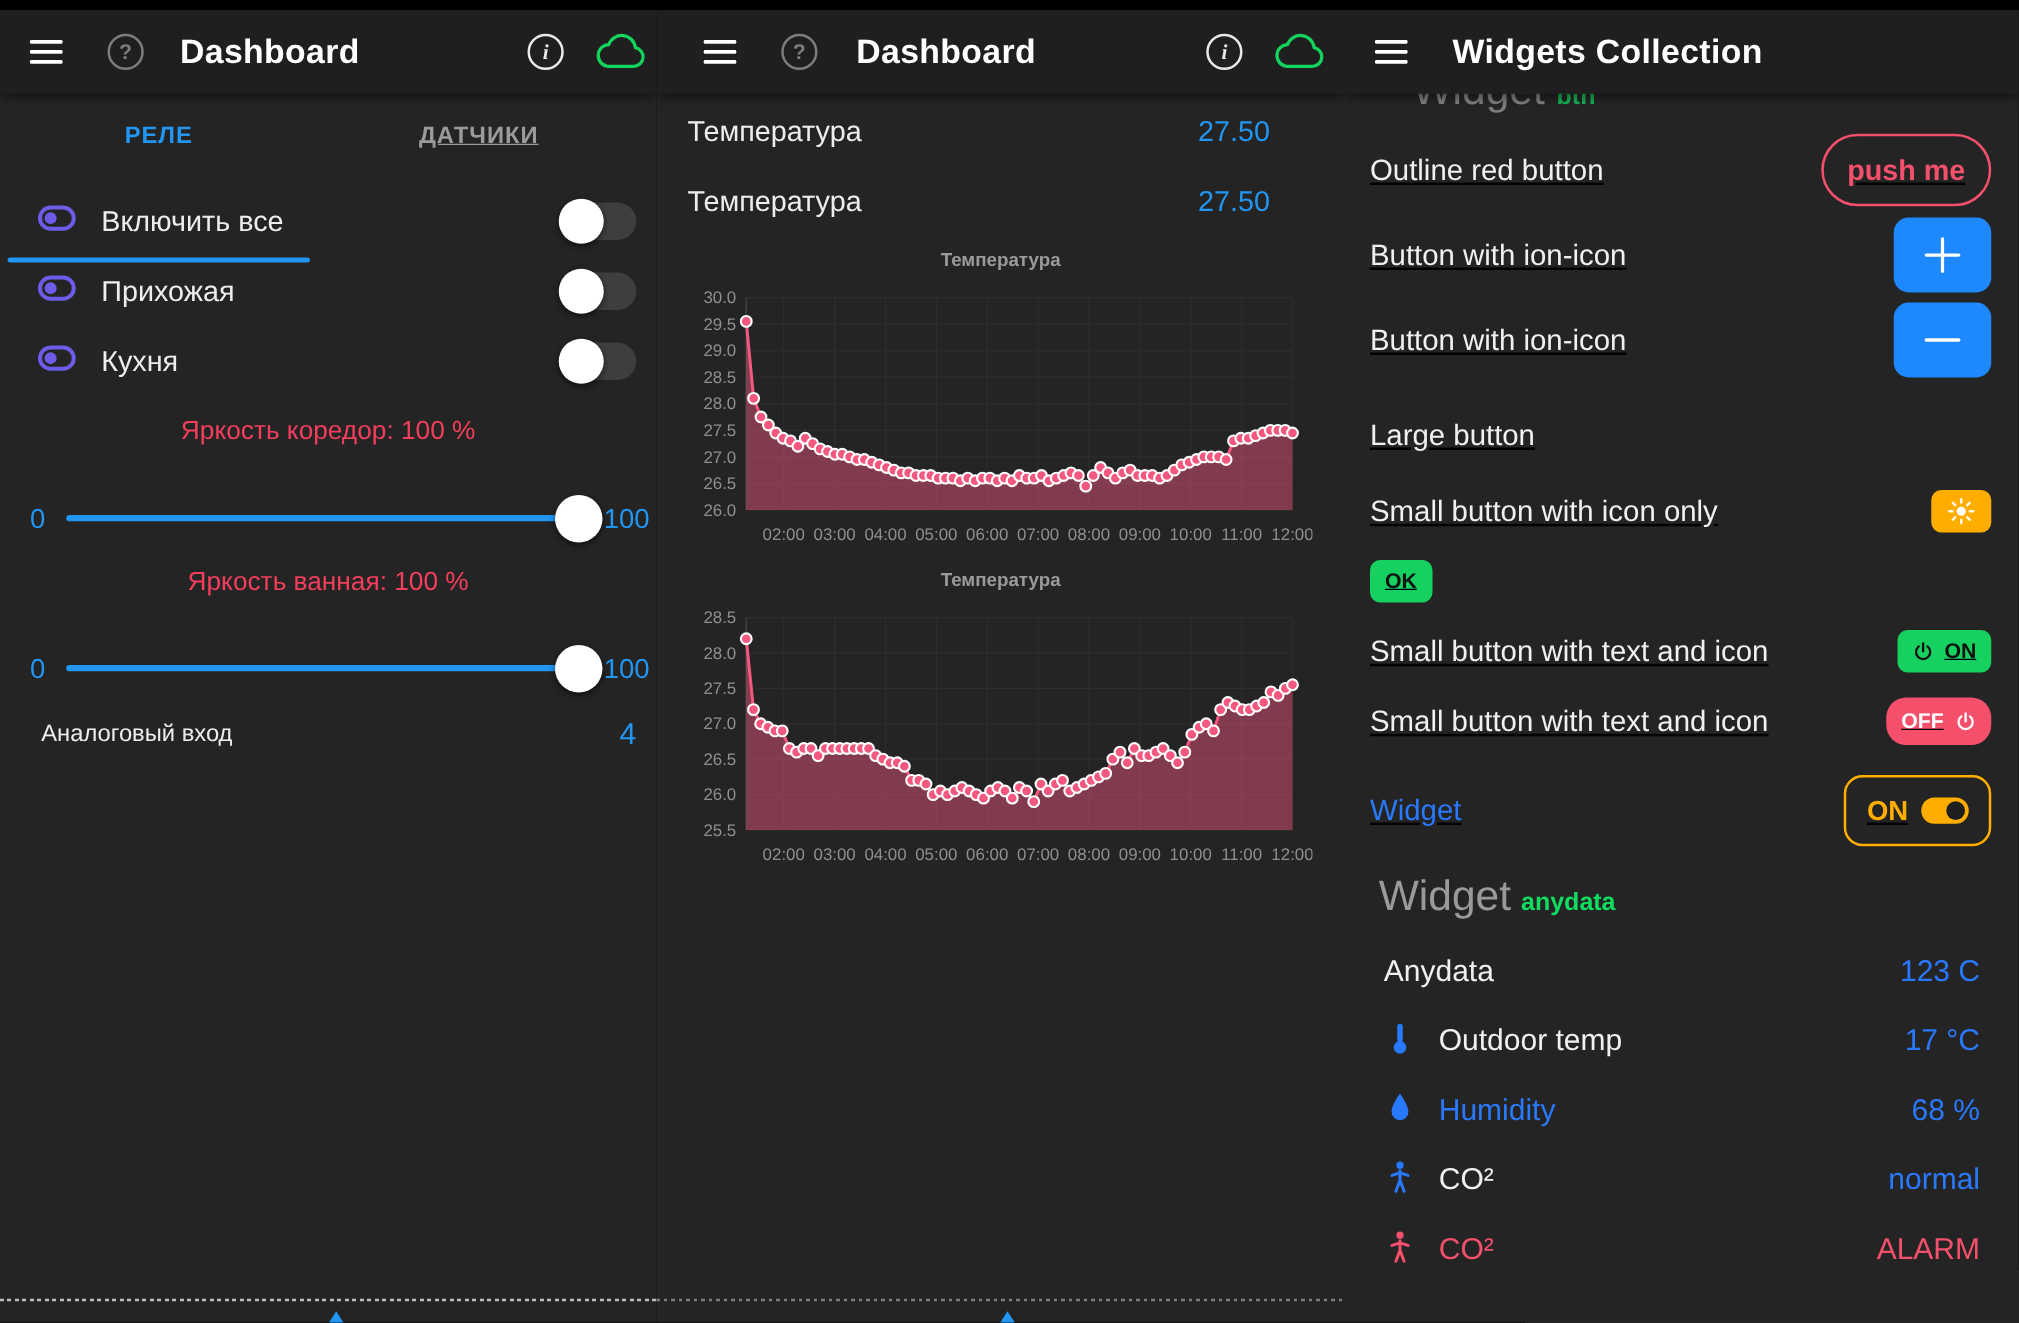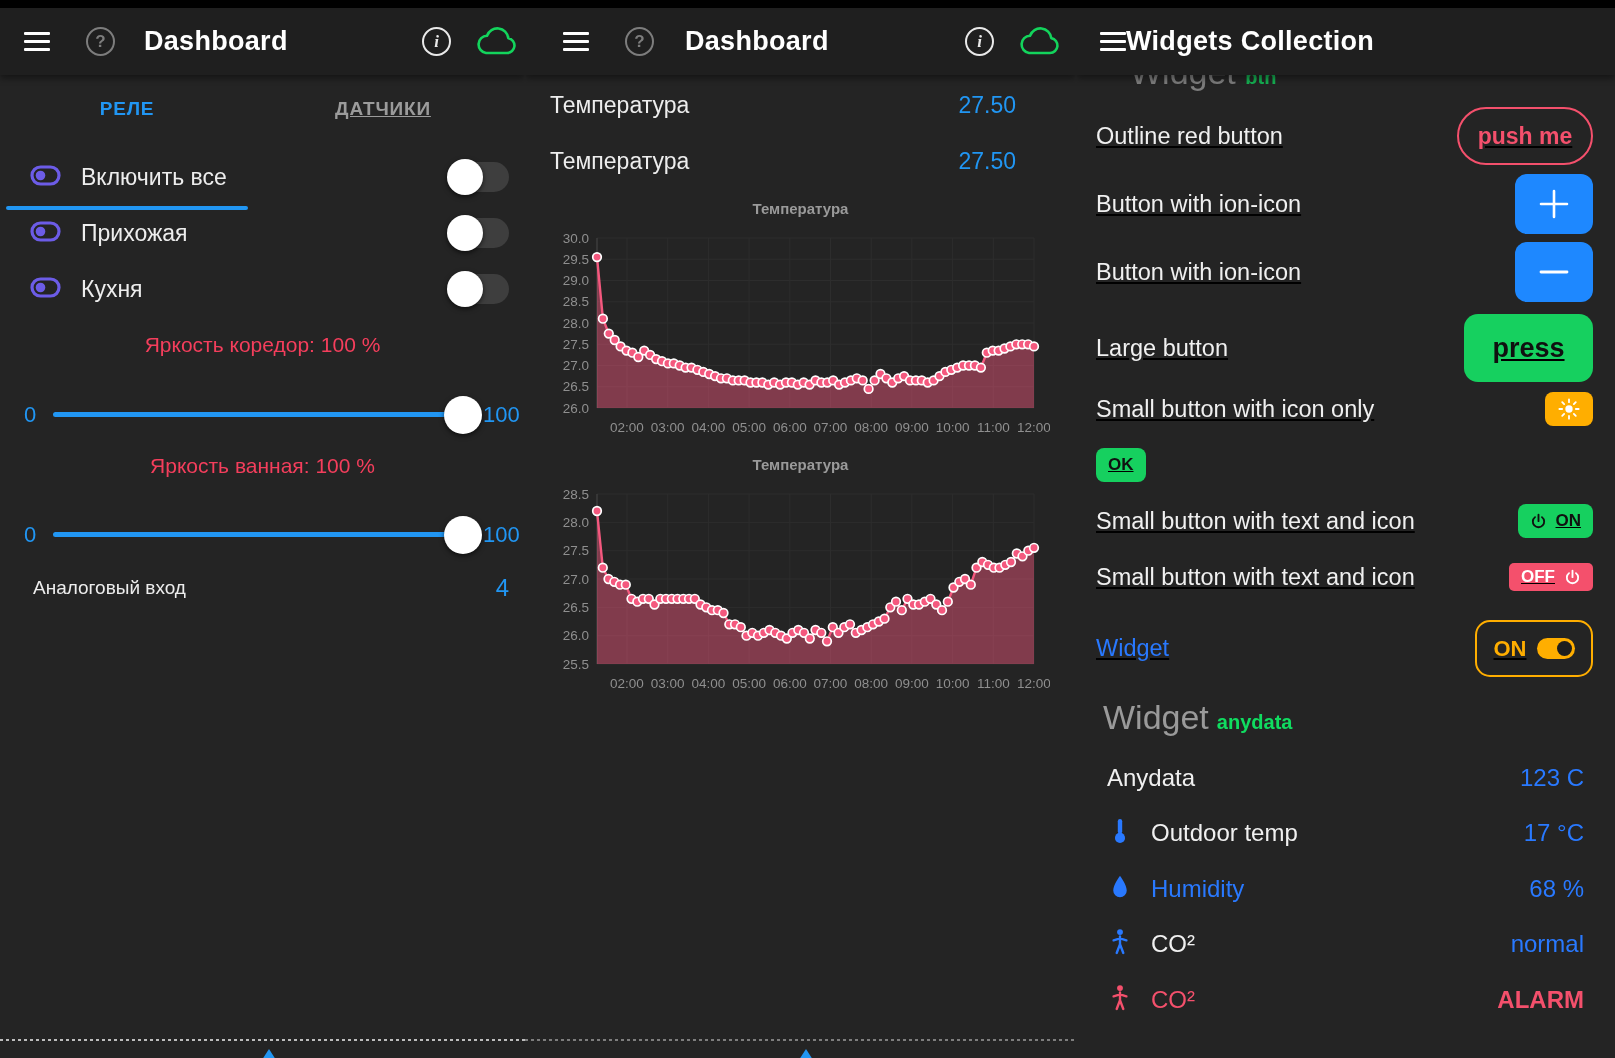--- a/index.html
+++ b/index.html
@@ -68,39 +68,39 @@
 
   .btn { display:flex; align-items:center; justify-content:center; cursor:pointer; }
   .btn-outline-red { width:136px; height:58px; border:2.5px solid #f4506c; border-radius:29px;
                      color:#f4506c; font-size:23px; font-weight:bold; }
   .btn-blue { width:78px; height:60px; border-radius:12px; background:#1e88ff; }
   .btn-green-lg { width:129px; height:68px; border-radius:14px; background:#16d05f;
                   color:#101010; font-size:27px; font-weight:bold; }
   .btn-amber-sm { width:48px; height:34px; border-radius:8px; background:#ffae00; }
   .btn-green-sm { height:34px; border-radius:8px; background:#16d05f; color:#101010;
                   font-size:17px; font-weight:bold; padding:0 12px; gap:9px; }
-  .btn-red-sm { height:28px; border-radius:5px; background:#f4506c; color:#fff;
+  .btn-red-sm { height:38px; border-radius:16px; background:#f4506c; color:#fff;
                 font-size:17px; font-weight:bold; padding:0 12px; gap:9px; }
   .venting-box { width:118px; height:57px; border:2.5px solid #ffae00; border-radius:15px;
                  display:flex; align-items:center; justify-content:center; gap:10px;
                  color:#ffae00; font-size:22px; font-weight:bold; cursor:pointer; }
   .mini-toggle { position:relative; width:38px; height:21px; border-radius:11px; background:#ffae00; }
   .mini-toggle .k { position:absolute; top:3px; right:3px; width:15px; height:15px; border-radius:50%; background:#1e1e1e; }
 
   .sect-head { position:absolute; left:27px; }
   .sect-head .big { font-size:34px; color:#9a9a9a; }
   .sect-head .tag { font-size:20px; color:#10dc60; font-weight:bold; margin-left:8px; }
 
   .drow { position:absolute; left:31px; right:31px; height:44px; display:flex; align-items:center; }
   .drow .icn { width:26px; margin-left:2px; margin-right:16px; flex:0 0 auto; }
   .drow .lbl { font-size:24px; color:#f0f0f0; flex:1; }
   .drow .lbl.blue { color:#2979ff; }
   .drow .lbl.red { color:#f4506c; }
   .drow .val { font-size:24px; color:#2979ff; }
-  .drow .val.red { color:#f4506c;font-weight:bold; }
+  .drow .val.red { color:#f4506c; }
 
   
   .dotted { position:absolute; height:2px;
             background:repeating-linear-gradient(90deg,#d8d8d8 0 3px,transparent 3px 6px); }
   .tri-up { position:absolute; width:0; height:0;
             border-left:9px solid transparent; border-right:9px solid transparent;
             border-bottom:14px solid #2196f3; }
 </style>
 </head>
 <body>
@@ -467,21 +467,21 @@
   <div class="tri-up" style="left:272px;top:1041px"></div>
 </div>
 
 <div class="screen" id="screen-widgets">
   <div class="hdr">
     <span class="burger" style="margin-left:24px">
         <i></i>
         <i></i>
         <i></i>
       </span>
-    <span class="hdr-title" style="">Widgets Collection</span>
+    <span class="hdr-title" style="margin-left:36px">Widgets Collection</span>
   </div>
 
   <div class="clip-head">
     <span class="big"><span>Widget</span> <span class="tag">btn</span></span>
   </div>
 
   <div class="wrow" style="top:96px;height:64px">
     <span class="wlabel">Outline red button</span>
     <span class="btn btn-outline-red">push me</span>
   </div>
@@ -499,21 +499,20 @@
     <span class="wlabel">Button with ion-icon</span>
     <span class="btn btn-blue">
       <svg width="34" height="34" viewBox="0 0 34 34">
           <path d="M4 17h26" stroke="#fff" stroke-width="2.8" stroke-linecap="round"></path>
         </svg>
     </span>
   </div>
 
   <div class="wrow" style="top:306px;height:68px">
     <span class="wlabel">Large button</span>
-    <span class="btn btn-green-lg">press</span>
   </div>
 
   <div class="wrow" style="top:384px;height:34px">
     <span class="wlabel">Small button with icon only</span>
     <span class="btn btn-amber-sm">
       <svg width="22" height="22" viewBox="0 0 24 24">
           <circle cx="12" cy="12" r="4" fill="#fff"></circle>
           <g stroke="#fff" stroke-width="2" stroke-linecap="round">
             <path d="M12 1.5v3M12 19.5v3M1.5 12h3M19.5 12h3M4.6 4.6l2.1 2.1M17.3 17.3l2.1 2.1M19.4 4.6l-2.1 2.1M6.7 17.3l-2.1 2.1"></path>
           </g>

